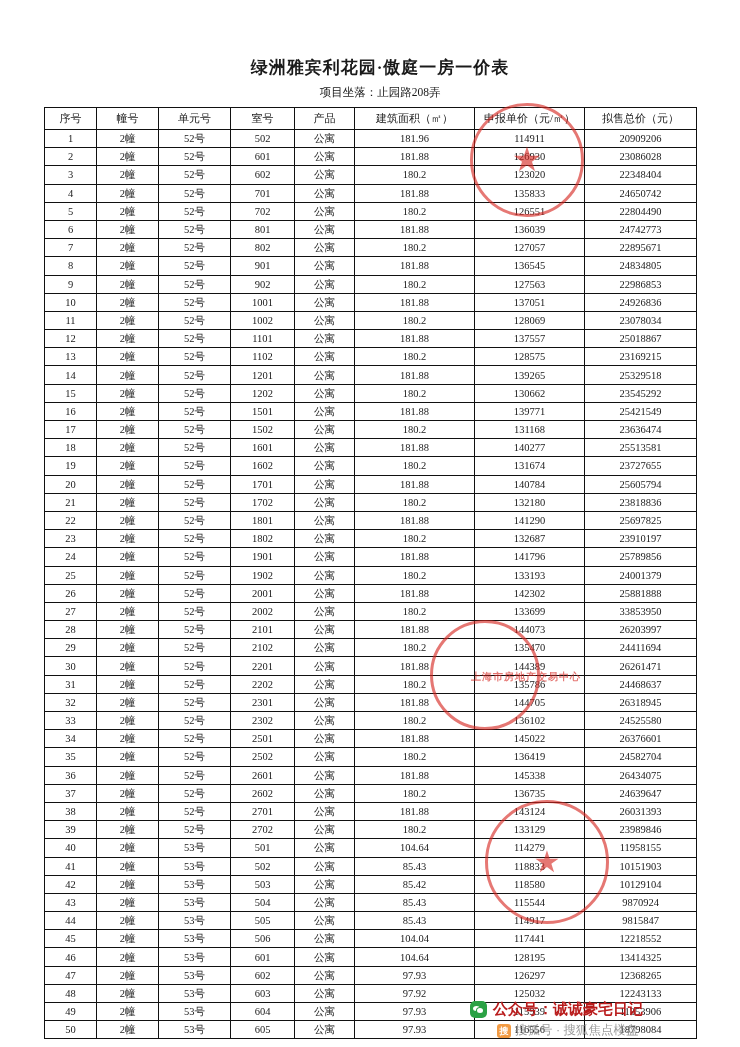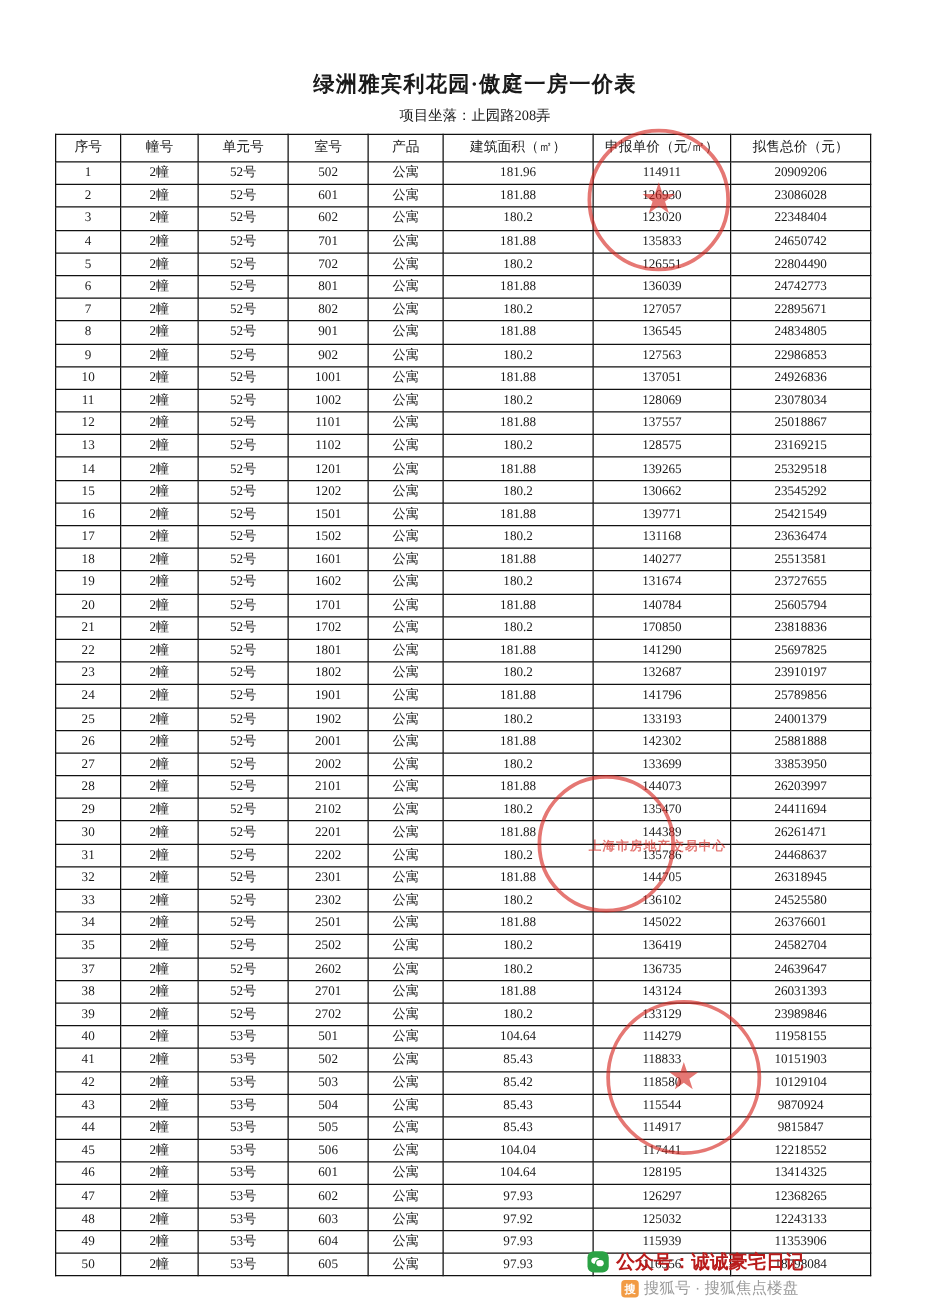--- a/index.html
+++ b/index.html
@@ -409,21 +409,21 @@
           <td>140784</td>
           <td>25605794</td>
         </tr>
         <tr>
           <td>21</td>
           <td>2幢</td>
           <td>52号</td>
           <td>1702</td>
           <td>公寓</td>
           <td>180.2</td>
-          <td>170850</td>
+          <td>132180</td>
           <td>23818836</td>
         </tr>
         <tr>
           <td>22</td>
           <td>2幢</td>
           <td>52号</td>
           <td>1801</td>
           <td>公寓</td>
           <td>181.88</td>
           <td>141290</td>
@@ -551,20 +551,30 @@
         </tr>
         <tr>
           <td>35</td>
           <td>2幢</td>
           <td>52号</td>
           <td>2502</td>
           <td>公寓</td>
           <td>180.2</td>
           <td>136419</td>
           <td>24582704</td>
+        </tr>
+        <tr>
+          <td>36</td>
+          <td>2幢</td>
+          <td>52号</td>
+          <td>2601</td>
+          <td>公寓</td>
+          <td>181.88</td>
+          <td>145338</td>
+          <td>26434075</td>
         </tr>
         <tr>
           <td>37</td>
           <td>2幢</td>
           <td>52号</td>
           <td>2602</td>
           <td>公寓</td>
           <td>180.2</td>
           <td>136735</td>
           <td>24639647</td>

